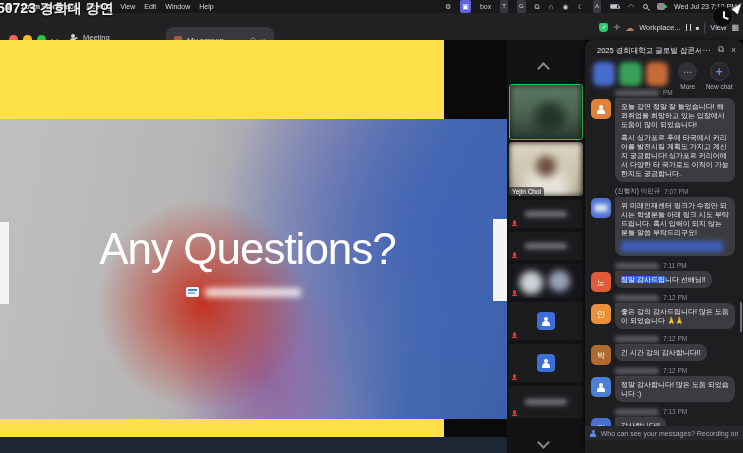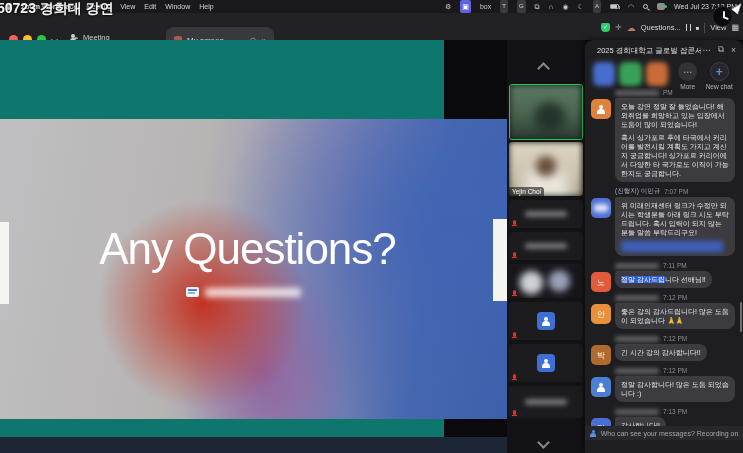--- a/index.html
+++ b/index.html
@@ -62,21 +62,21 @@
   
   .clock-ov{position:absolute;left:712px;top:6px;width:21px;height:21px;border-radius:50%;
     background:#0b0b0d;border:1px solid #2c2c30;z-index:45;}
   .clock-ov::before{content:"";position:absolute;left:10px;top:4px;width:1.6px;height:7px;background:#f0f0f0;border-radius:1px;}
   .clock-ov::after{content:"";position:absolute;left:10px;top:9px;width:6px;height:1.6px;background:#f0f0f0;border-radius:1px;transform:rotate(20deg);transform-origin:left;}
   .cursor{position:absolute;left:734px;top:2px;width:0;height:0;z-index:46;
     border-left:4px solid transparent;border-right:4px solid transparent;border-bottom:11px solid #fff;
     transform:rotate(38deg);filter:drop-shadow(0 0 1px #000);}
 
   
-  .main{position:absolute;left:0;top:40px;width:444px;height:413px;background:#0f766e;}
+  .main{position:absolute;left:0;top:40px;width:444px;height:413px;background:#fde047;}
   .slide{position:absolute;left:0;top:79px;width:507px;height:300px;overflow:hidden;
     background:
       radial-gradient(ellipse 150px 150px at 40% 62%, rgba(196,44,26,.95), rgba(196,44,26,0) 70%),
       radial-gradient(ellipse 120px 170px at 52% 85%, rgba(140,60,140,.55), rgba(140,60,140,0) 70%),
       radial-gradient(ellipse 280px 260px at 88% 35%, rgba(64,100,180,.95), rgba(64,100,180,0) 80%),
       linear-gradient(100deg,#bfbfc1 0%,#b7b4b4 38%,#8b8ab4 62%,#4668b0 82%,#3c5fa8 100%);}
   .slide-title{position:absolute;left:0;right:12px;top:105px;text-align:center;color:#fff;
     font-size:44px;font-weight:300;letter-spacing:-1px;}
   .email-row{position:absolute;left:0;right:20px;top:168px;display:flex;justify-content:center;align-items:center;gap:6px;}
   .mail-ic{width:13px;height:10px;background:#f2f4f8;border-radius:2px;position:relative;flex:0 0 auto;}
@@ -209,21 +209,21 @@
       <span class="grow"></span>
       <span class="tabctl">⊖</span>
       <span class="tabctl">×</span>
     </div>
   </div>
 
   <div class="mtoolbar">
     <span class="shield">✓</span>
     <span class="plug">✛</span>
     <span class="cloud">☁</span>
-    <span>Questions...</span>
+    <span>Workplace...</span>
     <span class="pausebars"></span>
     <span class="stopsq">■</span>
     <span class="vdiv"></span>
     <span>View</span>
     <span class="gridic">▦</span>
   </div>
 
   <div class="clock-ov"></div>
   <div class="cursor"></div>
 

